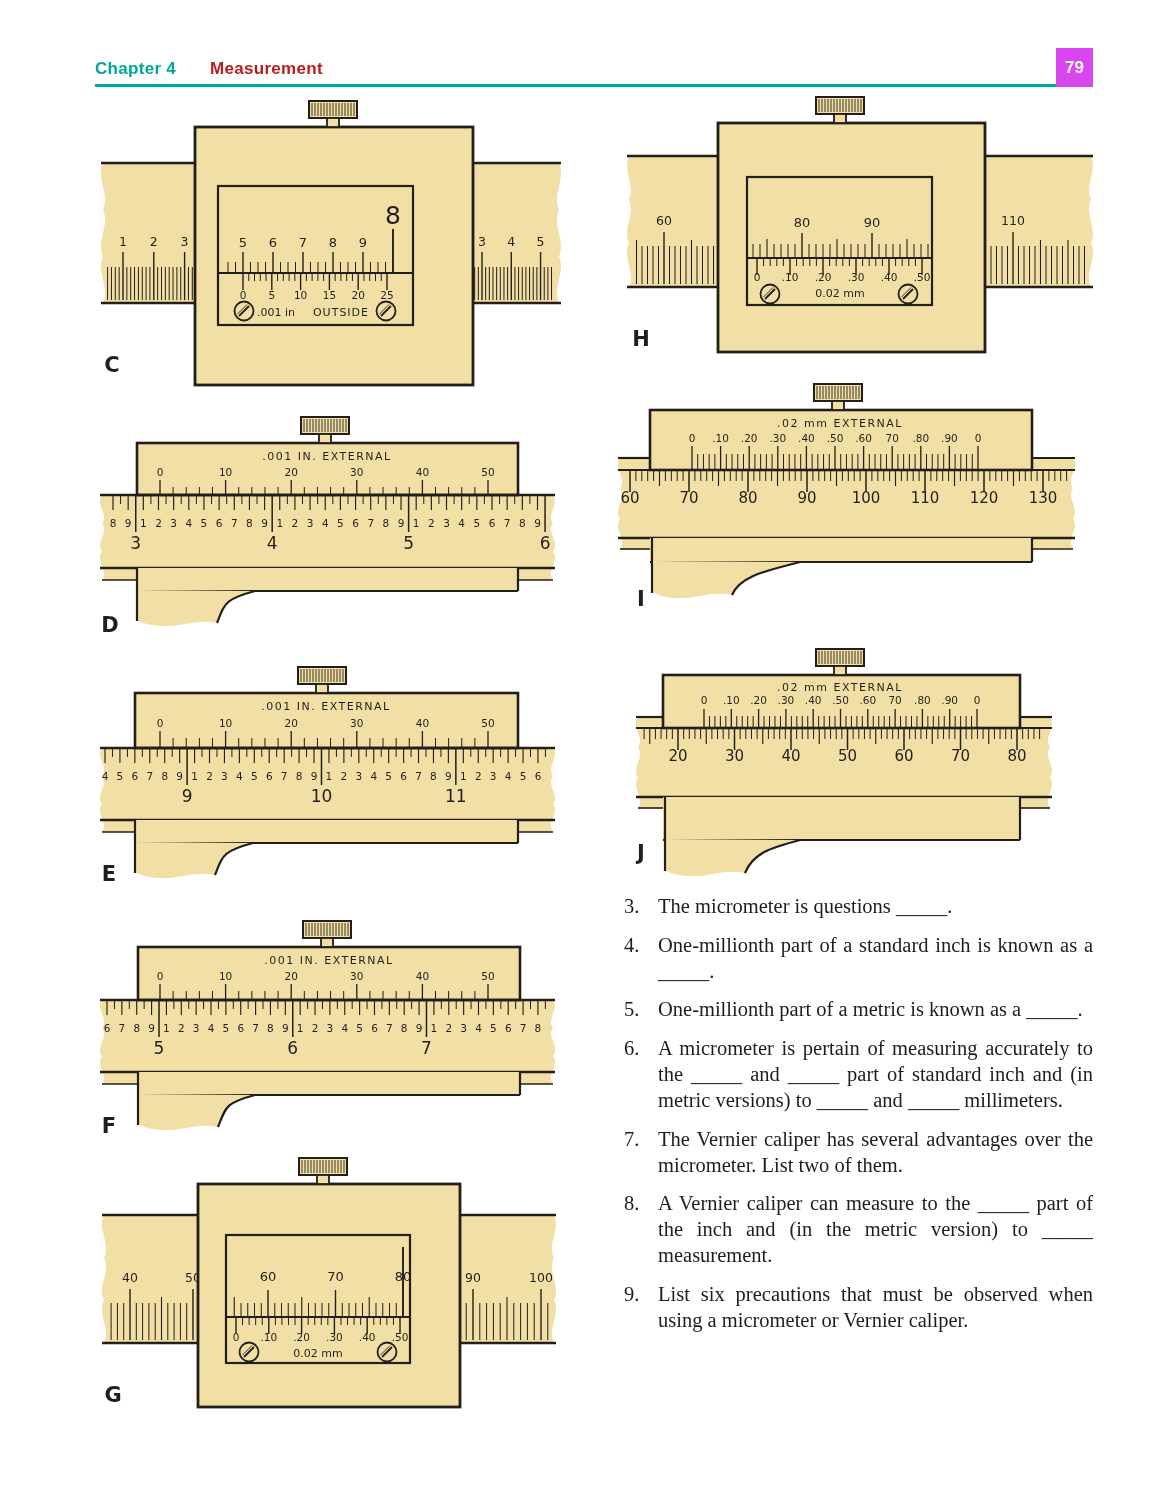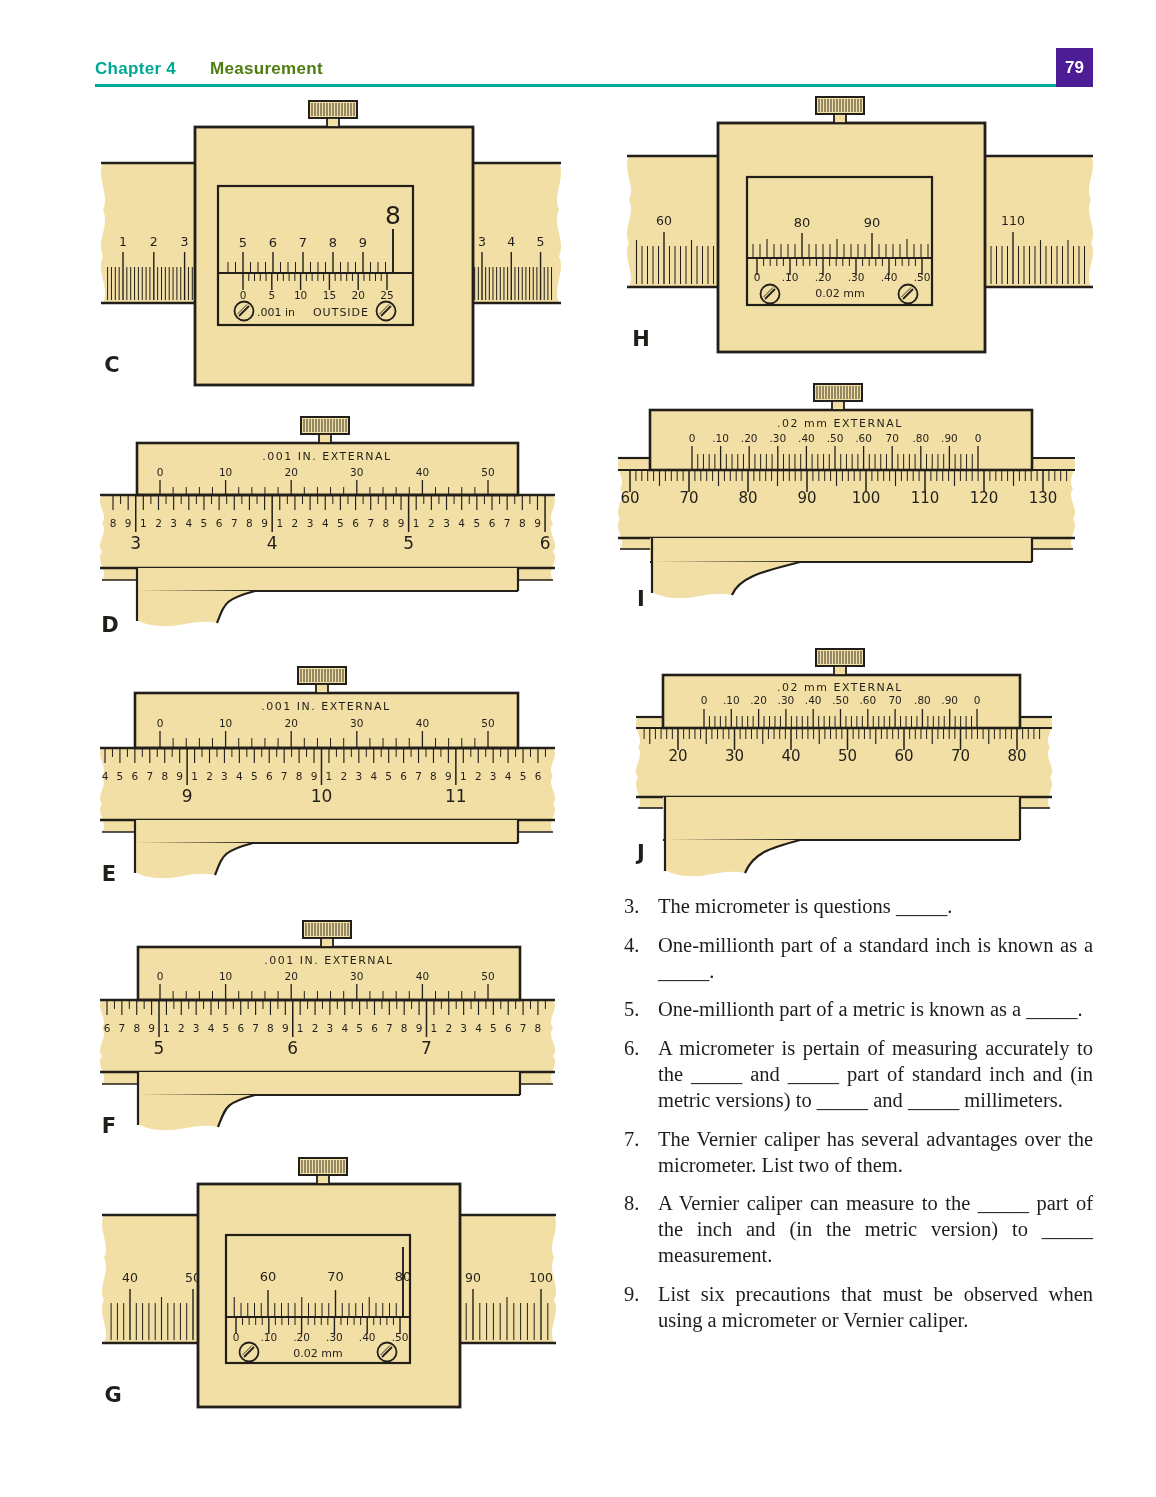--- a/index.html
+++ b/index.html
@@ -1,21 +1,21 @@
 <!DOCTYPE html>
 <html><head>
 <meta charset="utf-8">
 <style>
   html,body{margin:0;padding:0;background:#ffffff;}
   .page{position:relative;width:1156px;height:1497px;background:#ffffff;overflow:hidden;
         font-family:"Liberation Sans",sans-serif;border-radius:11px;}
   .hdr-chapter{position:absolute;left:95px;top:59px;font-size:17px;font-weight:bold;color:#00A896;letter-spacing:.3px;}
-  .hdr-section{position:absolute;left:210px;top:59px;font-size:17px;font-weight:bold;color:#4d7c0f;letter-spacing:.3px;}
+  .hdr-section{position:absolute;left:210px;top:59px;font-size:17px;font-weight:bold;color:#b91c1c;letter-spacing:.3px;}
   .hdr-rule{position:absolute;left:95px;top:84px;width:961px;height:3px;background:#00A896;}
-  .hdr-page{position:absolute;left:1056px;top:48px;width:37px;height:39px;background:#4c1d95;
+  .hdr-page{position:absolute;left:1056px;top:48px;width:37px;height:39px;background:#d946ef;
             color:#fff;font-size:17px;font-weight:bold;display:flex;align-items:center;justify-content:center;}
   #figs{position:absolute;left:0;top:0;}
   .questions{position:absolute;left:615px;top:894px;width:478px;
              font-family:"Liberation Serif",serif;font-size:20.5px;line-height:1.26;color:#1d1d1d;}
   .intro{margin:0 0 13px 0;text-indent:42px;text-align:justify;}
   .qitem{display:flex;margin-bottom:13px;}
   .qnum{flex:none;width:43px;padding-left:9px;box-sizing:border-box;}
   .qtext{flex:1;text-align:justify;}
 </style>
 </head>

